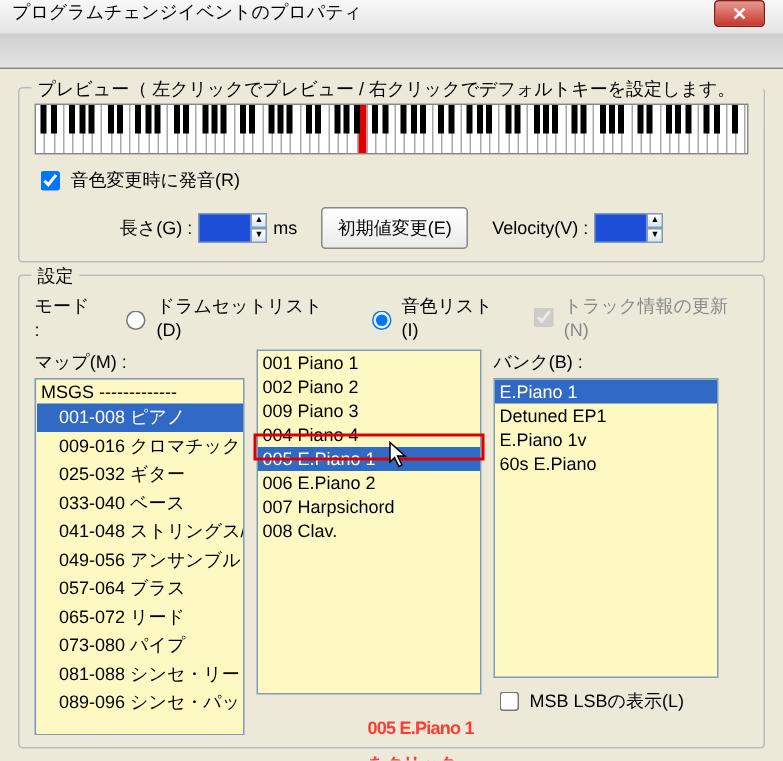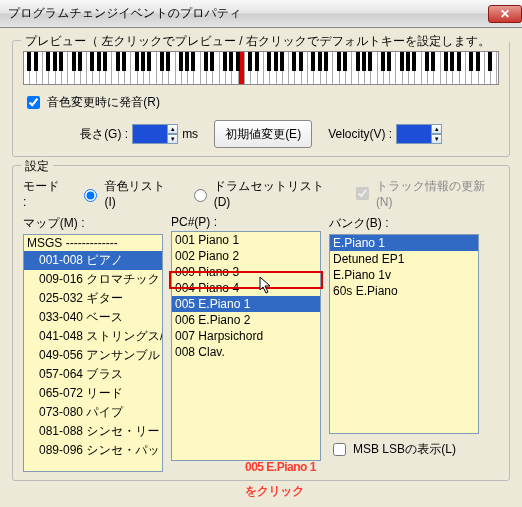--- a/index.html
+++ b/index.html
@@ -1,17 +1,17 @@
 <!DOCTYPE html>
 <html><head>
 <meta charset="utf-8">
 <style>
 *{box-sizing:border-box;font-family:"MS UI Gothic","Meiryo",sans-serif;font-size:12px}
 body{margin:0;background:#ece9d8;width:522px;height:507px;overflow:hidden}
-.titlebar{height:28px;background:linear-gradient(#f8f8f8,#e4e4e4 48%,#cfcfcf 51%,#e4e4e4);border-bottom:1px solid #888;display:flex;align-items:center;padding:0 0 0 8px;color:#000}
+.titlebar{height:46px;background:linear-gradient(#f8f8f8,#e4e4e4 48%,#cfcfcf 51%,#e4e4e4);border-bottom:1px solid #888;display:flex;align-items:flex-start;padding:0 12px 0 8px;color:#000}
 .close{margin-left:auto;width:34px;height:18px;background:linear-gradient(#e59a90,#c9362f);border:1px solid #8a1a14;border-radius:3px;display:flex;align-items:center;justify-content:center;color:#fff;font-weight:bold}
 .body{padding:8px 12px}
 .grp{border:1px solid #bbb;border-radius:3px;margin:4px 0 8px;padding:10px 10px 8px;position:relative}
 .grp>legend{position:absolute;top:-8px;left:8px;background:#ece9d8;padding:0 4px}
 .piano{height:34px;background:#fff;border:1px solid #888;position:relative;display:flex}
 .wk{flex:1;border-right:1px solid #aaa;height:100%;position:relative}
 .bk{position:absolute;top:0;right:-2px;width:4px;height:60%;background:#000;z-index:2}
 .mk{background:#d00!important}
 .row{display:flex;align-items:center;gap:4px;margin-top:8px}
 .row.end{justify-content:center}
@@ -266,26 +266,26 @@
           </span>
         </span>
   </div>
  </div>
 
  <div class="grp" style="position:relative">
   <legend>設定</legend>
   <div class="hrow">
    <span>モード :</span>
    <label class="radio">
+          <input type="radio" name="m" style="">
+          <span>ドラムセットリスト(D)</span>
+        </label>
+   <label class="radio">
           <input type="radio" name="m" checked="" style="">
           <span>音色リスト(I)</span>
-        </label>
-   <label class="radio">
-          <input type="radio" name="m" style="">
-          <span>ドラムセットリスト(D)</span>
         </label>
    <label class="chk dis">
           <input type="checkbox" checked="" disabled="" style="">
           <span>トラック情報の更新(N)</span>
         </label>
   </div>
 
   <div class="cols">
    <div class="col">
     <span class="lb">マップ(M) :</span>
@@ -298,21 +298,20 @@
             <div class="li">　041-048 ストリングス/オーケ</div>
             <div class="li">　049-056 アンサンブル</div>
             <div class="li">　057-064 ブラス</div>
             <div class="li">　065-072 リード</div>
             <div class="li">　073-080 パイプ</div>
             <div class="li">　081-088 シンセ・リード</div>
             <div class="li">　089-096 シンセ・パッドなど</div>
           </div>
    </div>
    <div class="col pcbox">
-    <span class="lb">PC#(P) :</span>
     <div class="list pclist" id="pclist">
             <div class="li">001 Piano 1</div>
             <div class="li">002 Piano 2</div>
             <div class="li">009 Piano 3</div>
             <div class="li">004 Piano 4</div>
             <div class="li sel">005 E.Piano 1</div>
             <div class="li">006 E.Piano 2</div>
             <div class="li">007 Harpsichord</div>
             <div class="li">008 Clav.</div>
           </div>

